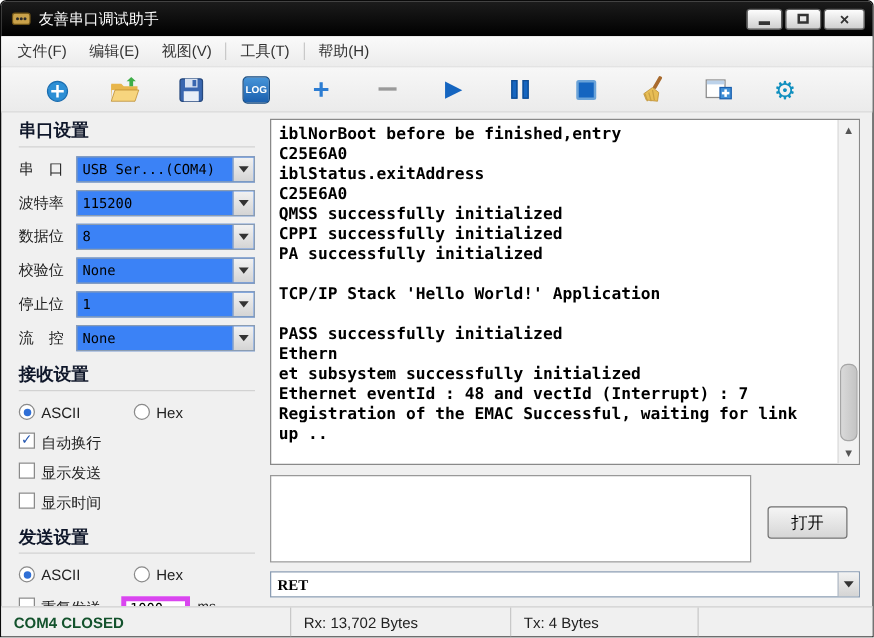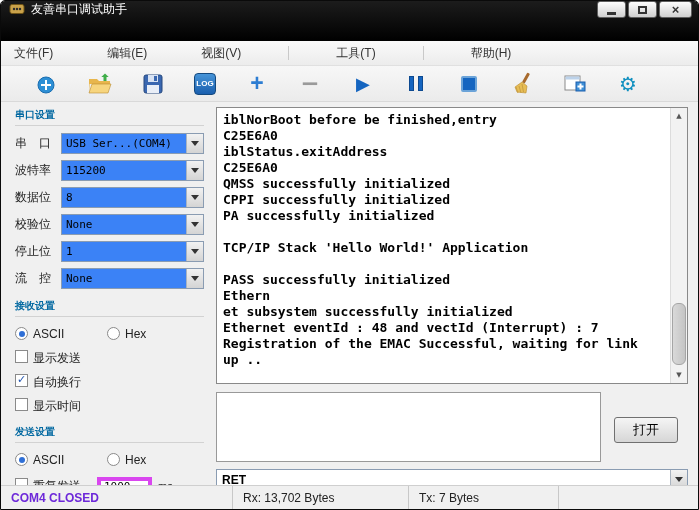--- a/index.html
+++ b/index.html
@@ -9,43 +9,42 @@
     font-family:"Liberation Sans","DejaVu Sans",sans-serif;
     background:#fff; overflow:hidden;
   }
   .window {
     position:absolute; inset:0; border:1px solid #0a0a0a;
     background:#f0f0f0; display:flex; flex-direction:column;
     border-radius:5px 5px 0 0;
   }
   
   .titlebar {
-    height:40px; background:linear-gradient(#1c1c1c,#000);
-    display:flex; padding:0 6px 0 8px;
+    height:28px; background:linear-gradient(#1c1c1c,#000);
+    display:flex; align-items:center; padding:0 6px 0 8px;
     border-radius:4px 4px 0 0; flex:0 0 auto;
   }
   .app-icon { width:16px; height:16px; margin-right:6px; display:flex; }
   .title { color:#fff; font-size:12px; flex:1; }
   .win-controls { display:flex; gap:2px; }
   .win-btn {
     height:17px; border:1px solid #5f5f5f; border-radius:3px;
     background:linear-gradient(#fdfdfd,#cfcfcf);
     display:flex; align-items:center; justify-content:center;
     padding:0; cursor:default; position:relative;
   }
   .btn-min { width:29px; } .btn-max { width:29px; } .btn-close { width:33px; }
   .glyph-min { width:9px; height:3px; background:#333; margin-top:7px; }
   .glyph-max { width:9px; height:8px; border:2px solid #333; }
   .glyph-close { font-size:13px; font-weight:bold; color:#333; line-height:1; }
   
   .menubar {
     height:25px; display:flex; align-items:center; padding-left:4px;
     background:linear-gradient(#fafafa,#ececec); border-bottom:1px solid #e0e0e0;
     flex:0 0 auto;
-    gap:36px;
   }
   .menu-item { font-size:12px; color:#333; padding:3px 9px; }
   .menu-sep { width:1px; height:14px; background:#c9c9c9; margin:0 2px; }
   
   .toolbar {
     height:36px; display:flex; align-items:center; gap:9px; padding-left:14px;
     background:linear-gradient(#f7f7f7,#ebebeb); border-bottom:1px solid #d9d9d9;
     flex:0 0 auto;
   }
   .tool { width:24px; height:24px; display:flex; align-items:center; justify-content:center;margin-left:20px; }
@@ -59,21 +58,21 @@
   .glyph-minus { font-size:23px; font-weight:bold; color:#9a9a9a; line-height:1; font-family:"DejaVu Sans",sans-serif; }
   .glyph-play { font-size:18px; color:#1565c0; line-height:1; font-family:"DejaVu Sans",sans-serif; }
   .pause-bars { display:flex; gap:4px; }
   .pause-bars i { display:block; width:5px; height:15px; background:#1565c0; border:1px solid #0d4a91; }
   .stop-square { width:16px; height:16px; background:#1565c0; border:2px solid #6ba3d8; border-radius:2px; }
   .glyph-gear { font-size:20px; color:#0f8fbf; line-height:1; font-family:"DejaVu Sans",sans-serif; }
   
   .content { flex:1 1 auto; display:flex; overflow:hidden; }
   .left-panel { width:215px; flex:0 0 215px; padding:6px 12px 0 14px; }
   .group-title {
-    font-size:10px; font-weight:bold; color:#0369a1;
+    font-size:14px; font-weight:bold; color:#0f172a;
     padding-bottom:3px; border-bottom:1px solid #d2d2d2; margin-bottom:7px;
   }
   .field-row { display:flex; align-items:center; margin-bottom:6px; height:21px; }
   .field-label { width:46px; font-size:12px; color:#222; flex:0 0 46px; }
   .combo {
     flex:1; height:21px; background:#3b82f6; border:1px solid #8a9cb2;
     display:flex; align-items:stretch; overflow:hidden;
   }
   .combo-val {
     flex:1; font-family:"DejaVu Sans Mono",monospace; font-size:11px;
@@ -123,32 +122,32 @@
   .open-btn {
     margin-left:13px; margin-top:25px; width:64px; height:26px;
     font-size:13px; color:#000; font-family:"Liberation Sans","DejaVu Sans",sans-serif;
     background:linear-gradient(#f5f5f5,#d6d6d6); border:1px solid #707070; border-radius:3px;
   }
   .quick-send {
     margin-top:7px; height:21px; background:#fff; border:1px solid #8a9cb2;
     display:flex; align-items:stretch; flex:0 0 auto;
   }
   .quick-val {
-    flex:1; font-family:Liberation Sans, sans-serif; font-size:12px; font-weight:bold;
+    flex:1; font-family:Liberation Serif, serif; font-size:12px; font-weight:bold;
     padding:3px 0 0 5px; color:#000;
   }
   
   .statusbar {
     height:24px; flex:0 0 24px; border-top:1px solid #cfcfcf; background:#f0f0f0;
     display:flex; align-items:center; font-size:12px; color:#222;
   }
   .seg { height:100%; display:flex; align-items:center; padding:0 10px; border-right:1px solid #c8c8c8; }
   .seg1 { width:232px; } .seg2 { width:176px; } .seg3 { width:150px; }
   .seg4 { flex:1; border-right:none; }
-  .port-status { color:#6d28d9; font-weight:bold; }
+  .port-status { color:#14532d; font-weight:bold; }
 </style>
 </head>
 <body>
 
 <div class="window">
 
   <div class="titlebar">
     <span class="app-icon">
       <svg width="16" height="16" viewBox="0 0 16 16">
           <rect x="1" y="3.5" width="14" height="9" rx="2" fill="#caa24a" stroke="#6f5417"></rect>
@@ -303,26 +302,26 @@
           <span class="radio checked"></span>
           <span>ASCII</span>
         </label>
         <label class="radio-item">
           <span class="radio"></span>
           <span>Hex</span>
         </label>
       </div>
       <div class="check-col">
         <label class="check-item">
+          <span class="checkbox checked"></span>
+          <span>自动换行</span>
+        </label>
+        <label class="check-item">
           <span class="checkbox"></span>
           <span>显示发送</span>
-        </label>
-        <label class="check-item">
-          <span class="checkbox checked"></span>
-          <span>自动换行</span>
         </label>
         <label class="check-item">
           <span class="checkbox"></span>
           <span>显示时间</span>
         </label>
       </div>
 
       <div class="group-title section-gap">发送设置</div>
 
       <div class="sub-row">
@@ -388,18 +387,18 @@
   </div>
 
   <div class="statusbar">
     <div class="seg seg1">
       <span class="port-status">COM4 CLOSED</span>
     </div>
     <div class="seg seg2">
       <span>Rx: 13,702 Bytes</span>
     </div>
     <div class="seg seg3">
-      <span>Tx: 7 Bytes</span>
+      <span>Tx: 4 Bytes</span>
     </div>
     <div class="seg seg4"></div>
   </div>
 
 </div>
 
 </body></html>

